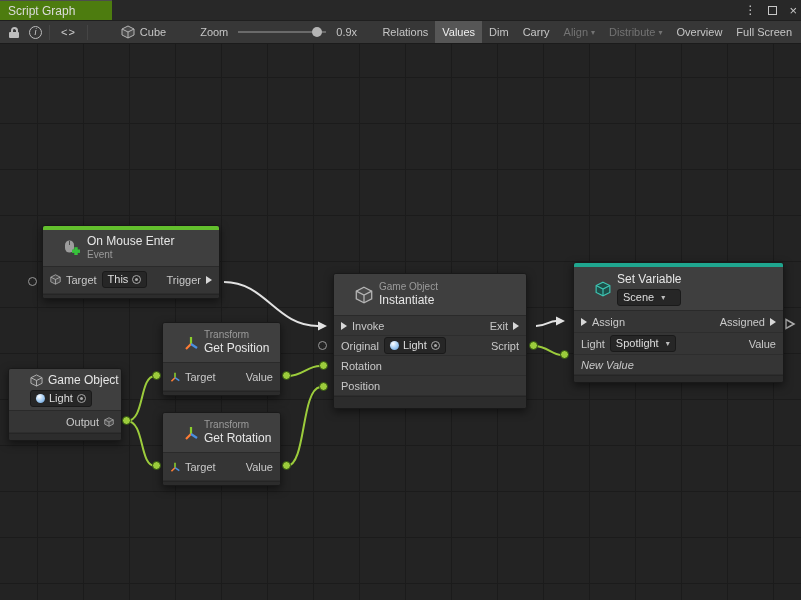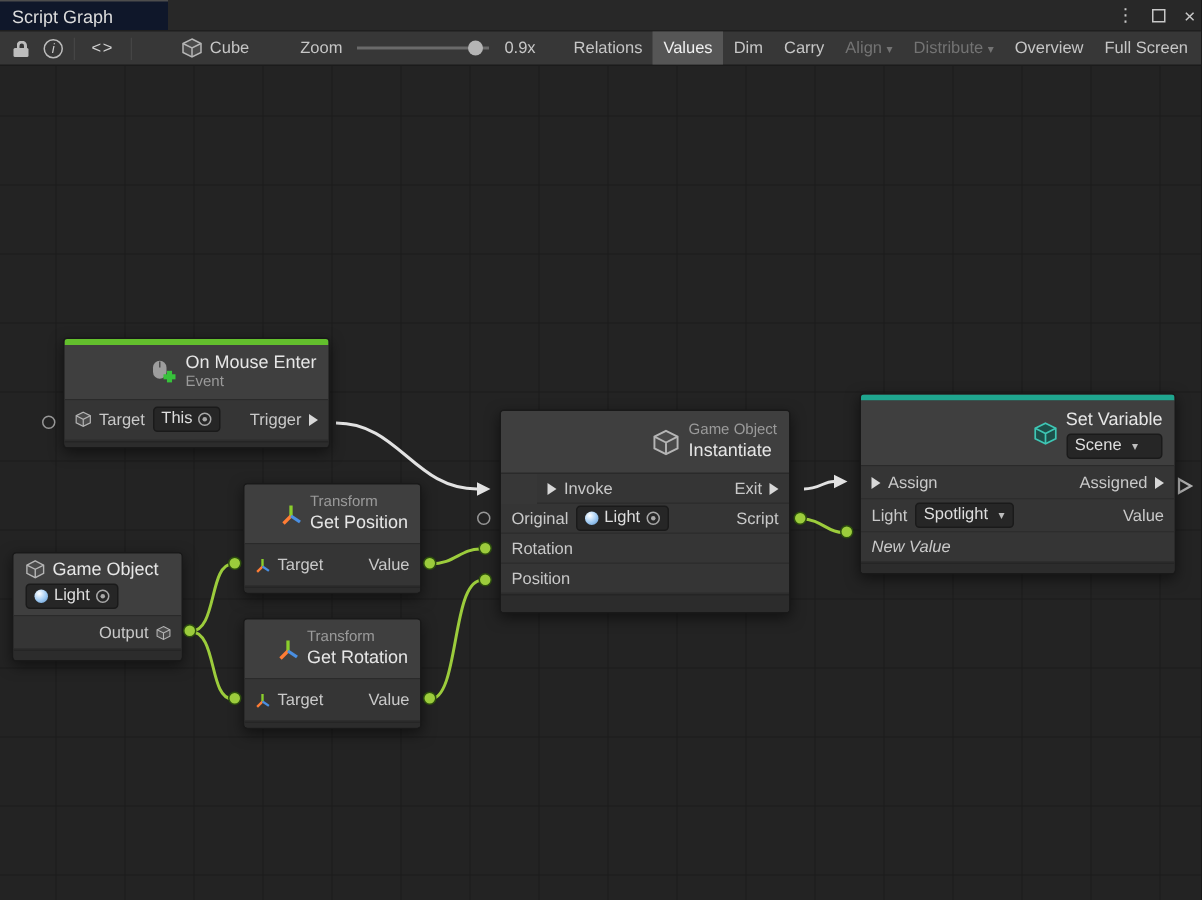--- a/index.html
+++ b/index.html
@@ -5,21 +5,21 @@
   html,body{margin:0;padding:0;background:#111;}
   *{box-sizing:border-box;}
   .stage{
     position:relative;width:801px;height:600px;overflow:hidden;
     font-family:"Liberation Sans","DejaVu Sans",sans-serif;
     background:#222;user-select:none;
   }
 
   
   .tabbar{position:absolute;left:0;top:0;width:801px;height:20px;background:#282828;display:flex;}
-  .tab{width:112px;height:20px;background:#0f172a;border-top:1px solid #4d4d4d;
+  .tab{width:112px;height:20px;background:#4d7c0f;border-top:1px solid #4d4d4d;
        color:#dcdcdc;font-size:12px;display:flex;align-items:center;padding-left:8px;text-align:center;}
   .win-controls{position:absolute;right:4px;top:0;height:20px;display:flex;align-items:center;gap:12px;color:#c8c8c8;}
   .kebab{font-size:12px;line-height:1;}
   .maxbox{width:9px;height:9px;border:1px solid #c8c8c8;}
   .closex{font-size:13px;line-height:1;}
 
   
   .toolbar{position:absolute;left:0;top:20px;width:801px;height:24px;background:#373737;
            border-top:1px solid #1f1f1f;border-bottom:1px solid #1b1b1b;
            display:flex;align-items:center;font-size:11px;color:#c6c6c6;}
@@ -55,21 +55,21 @@
   .wire-value{stroke:var(--value-wire,#9ccc3c);stroke-width:2;fill:none;}
   .arrow-flow{fill:var(--flow-wire,#e2e2e2);}
   .tri-hollow{fill:none;stroke:#b0b0b0;stroke-width:1.5;}
 
   
   .node{position:absolute;z-index:2;background:#373737;border:1px solid #191919;border-radius:3px;
         box-shadow:0 3px 9px rgba(0,0,0,.5);font-size:11px;color:#c9c9c9;overflow:hidden;white-space:nowrap;}
   .accent{height:4px;}
   .accent.event{background:var(--event-accent,#63bf2d);}
   .accent.variable{background:var(--variable-accent,#1fa68f);}
-  .nhead{display:flex;align-items:center;gap:6px;padding:4px 8px;background:#3f3f3f;border-bottom:1px solid #2a2a2a;justify-content:flex-end;}
+  .nhead{display:flex;align-items:center;gap:6px;padding:4px 21px;background:#3f3f3f;border-bottom:1px solid #2a2a2a;}
   .nhead-col{display:flex;flex-direction:column;line-height:1.25;}
   .ntitle{color:#e6e6e6;font-size:12px;}
   .nsub{color:#9b9b9b;font-size:10px;}
   .ncat{color:#9b9b9b;font-size:10px;}
   .nrow{display:flex;align-items:center;gap:5px;padding:0 7px;background:#353535;border-bottom:1px solid #2d2d2d;}
   .nrow .spacer{flex:1;}
   .nfoot{background:#2c2c2c;border-top:1px solid #252525;}
   .chip{display:inline-flex;align-items:center;gap:4px;background:#262626;border:1px solid #1a1a1a;
         border-radius:3px;padding:1px 5px;color:#dedede;font-size:11px;line-height:13px;}
   .chip .dd-arrow{color:#bdbdbd;}
@@ -288,21 +288,21 @@
     <div class="node" style="left:333px;top:273px;width:194px;">
       <div class="nhead" style="height:42px;">
         <svg class="icon" width="18" height="18" viewBox="0 0 14 14">
             <use href="#icon-cube"></use>
           </svg>
         <div class="nhead-col">
           <span class="ncat">Game Object</span>
           <span class="ntitle">Instantiate</span>
         </div>
       </div>
-      <div class="nrow" style="height:20px;margin-left:24px;">
+      <div class="nrow" style="height:20px;">
         <span class="flow-port"></span>
         <span>Invoke</span>
         <span class="spacer"></span>
         <span>Exit</span>
         <span class="flow-port"></span>
       </div>
       <div class="nrow" style="height:20px;">
         <span>Original</span>
         <span class="chip">
           <span class="light-ic"></span>

